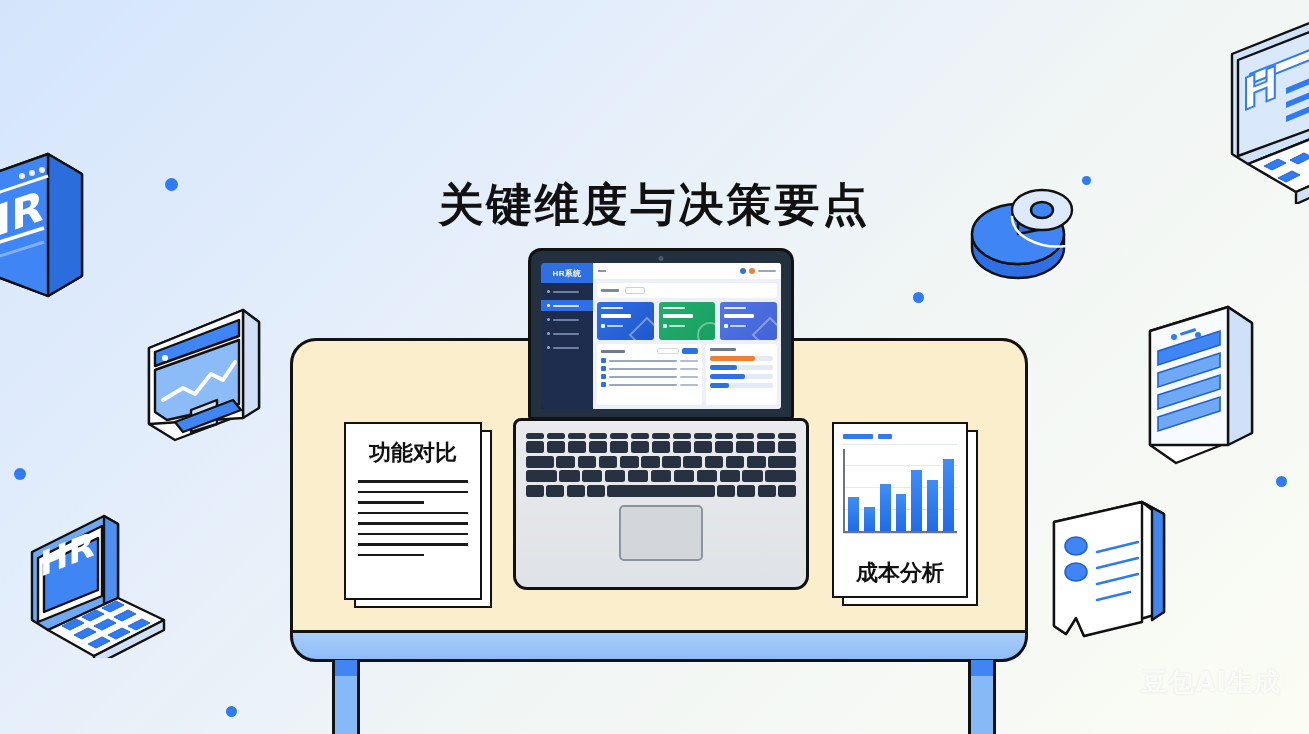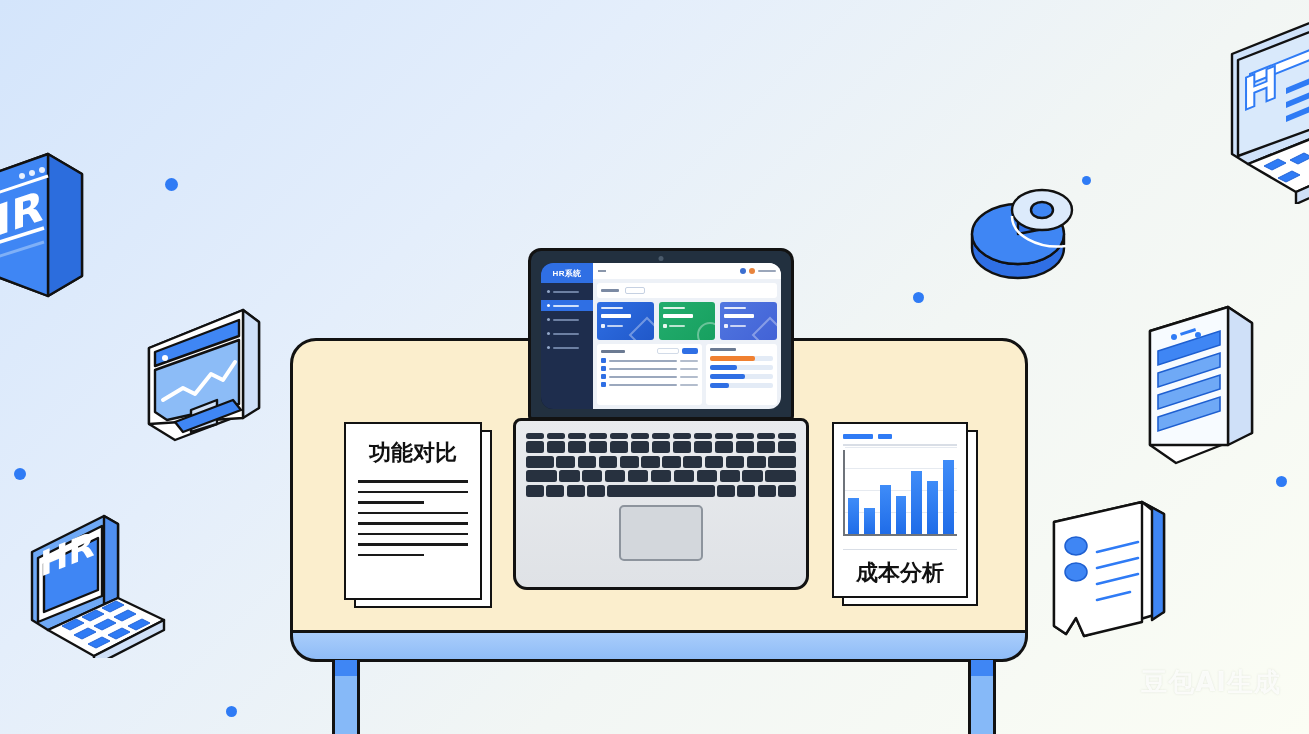--- a/index.html
+++ b/index.html
@@ -51,21 +51,21 @@
     position: absolute; left: 528px; top: 248px; width: 266px; height: 172px;
     background: #22303f; border: 3px solid #121212; border-radius: 13px 13px 4px 4px;
     padding: 12px 10px 8px 10px;
   }
   .lid-cam {
     position: absolute; top: 5px; left: 50%; transform: translateX(-50%);
     width: 5px; height: 5px; border-radius: 50%; background: #4a5a6b;
   }
   .screen {
     width: 100%; height: 100%;
-    background: #0f172a; border-radius: 12px; overflow: hidden;
+    background: #0f172a; border-radius: 3px; overflow: hidden;
     display: flex; font-size: 3px;
   }
   .sbar { width: 52px; background: #1e2d4d; flex: none; padding-top: 0; }
   .sbar-logo {
     height: 20px; background: #2f6fe4; color: #fff;
     display: flex; align-items: center; justify-content: center;
     font-size: 8px; font-weight: 700; letter-spacing: .3px;
   }
   .sbar-item {
     height: 11px; margin: 3px 0; display: flex; align-items: center;
@@ -169,21 +169,21 @@
     display: flex; flex-direction: column;
   }
   .mini-legend { display: flex; gap: 5px; margin-bottom: 5px; }
   .mini-legend i { height: 5px; background: #2f7bf5; border-radius: 1px; }
   .mini-legend i:first-child { width: 30px; }
   .mini-legend i:last-child  { width: 14px; }
   .mini-sep { height: 1.5px; background: #d9dee6; margin-bottom: 4px; }
   .mini-plot { position: relative; height: 86px; border-left: 2px solid #6e737a; border-bottom: 2px solid #6e737a; display: flex; align-items: flex-end; gap: 5px; padding: 0 3px; }
   .grid-l { position: absolute; left: 0; right: 0; height: 1px; background: #e6eaf0; }
   .mbar { flex: 1; background: linear-gradient(180deg,#3f8cf8,#1f6ce8); position: relative; z-index: 2; }
-  .doc-title.bottom { margin: auto 0 0; padding-top: 8px; border-top: 1.5px solid #d9dee6; }
+  .doc-title.bottom { margin: auto 0 0; padding-top: 24px; border-top: 1.5px solid #d9dee6; }
 
   
   .deco { position: absolute; }
   .dot { position: absolute; border-radius: 50%; background: #2f7bf5; }
 
   .wm {
     position: absolute; right: 28px; bottom: 34px;
     font-size: 26px; font-weight: 800; color: rgba(255,255,255,.82);
     letter-spacing: 1px; font-family: "DejaVu Sans","Liberation Sans",sans-serif;
     text-shadow: 0 0 2px rgba(190,200,180,.45);
@@ -322,20 +322,21 @@
       <ellipse cx="36" cy="72" rx="11" ry="9"></ellipse>
     </g>
     <g stroke="#2f7bf5" stroke-width="2.6" stroke-linecap="round">
       <line x1="57" y1="52" x2="98" y2="42"></line>
       <line x1="57" y1="68" x2="98" y2="58"></line>
       <line x1="57" y1="84" x2="98" y2="74"></line>
       <line x1="57" y1="100" x2="90" y2="92"></line>
     </g>
   </svg>
 
+  <div class="subtitle">关键维度与决策要点</div>
 
   <div class="desk-top"></div>
   <div class="desk-band"></div>
   <div class="desk-leg left"></div>
   <div class="desk-leg right"></div>
 
   <div class="doc-shadow doc-left-back"></div>
   <div class="doc-left">
     <div class="doc-title">功能对比</div>
     <div class="doc-line"></div>

